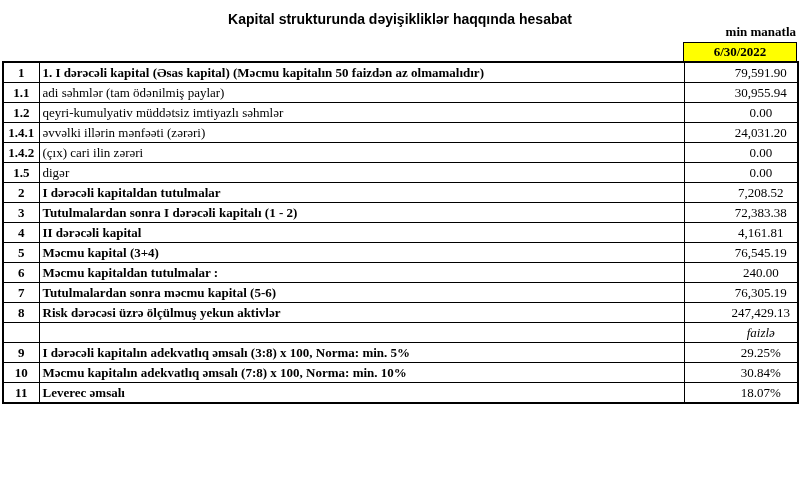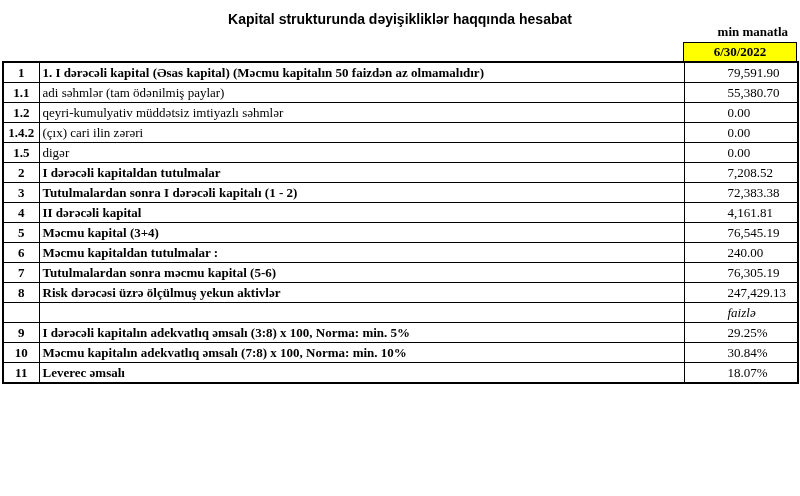--- a/index.html
+++ b/index.html
@@ -9,21 +9,21 @@
     background:#ffffff; color:#000000;
     font-family:"Liberation Serif", serif;
     position:relative; overflow:hidden;
   }
   .title {
     font-family:"Liberation Sans", sans-serif;
     font-weight:bold; font-size:14px;
     text-align:center; padding-top:11px;
   }
   .unit-label {
-    position:absolute; top:24px; right:12px;
+    position:absolute; top:24px; right:4px;
     font-weight:bold; font-size:13px;
   }
   .date-cell {
     position:absolute; top:42px; left:683px;
     width:114px; height:19px;
     border:1px solid #000; border-bottom:none;
     font-weight:bold; font-size:13px;
     text-align:center; line-height:18px;
   }
   table.report {
@@ -37,21 +37,21 @@
     border:1px solid #000;
     height:20px;
     padding:0 3px;
     font-size:13px;
     line-height:19px;
     overflow:hidden;
     white-space:nowrap;
   }
   .c-num  { text-align:center; font-weight:bold; padding:0 1px; }
   .c-desc { text-align:left; }
-  .c-val  { text-align:left;padding-left:43px; }
+  .c-val  { text-align:center;padding-left:43px; }
   .bold   { font-weight:bold;margin-top:36px; }
   .italic { font-style:italic;margin-top:28px; }
 </style>
 </head>
 <body>
 
 <div class="title">Kapital strukturunda dəyişikliklər haqqında hesabat</div>
 
 <div class="unit-label">min manatla</div>
 
@@ -66,31 +66,36 @@
   <tbody id="tbody">
   <tr>
     <td class="c-num">1</td>
     <td class="c-desc bold">1. I dərəcəli kapital (Əsas kapital) (Məcmu kapitalın 50 faizdən  az olmamalıdır)</td>
     <td class="c-val">79,591.90</td>
   </tr>
 
   <tr>
     <td class="c-num">1.1</td>
     <td class="c-desc">adi səhmlər (tam ödənilmiş paylar)</td>
-    <td class="c-val">55,380.70</td>
+    <td class="c-val">30,955.94</td>
   </tr>
 
   <tr>
     <td class="c-num">1.2</td>
     <td class="c-desc">qeyri-kumulyativ müddətsiz imtiyazlı səhmlər</td>
     <td class="c-val">0.00</td>
   </tr>
 
 
 
+  <tr>
+    <td class="c-num">1.4.1</td>
+    <td class="c-desc">əvvəlki illərin mənfəəti (zərəri)</td>
+    <td class="c-val">24,031.20</td>
+  </tr>
 
   <tr>
     <td class="c-num">1.4.2</td>
     <td class="c-desc">(çıx) cari ilin zərəri</td>
     <td class="c-val">0.00</td>
   </tr>
 
 
   <tr>
     <td class="c-num">1.5</td>

